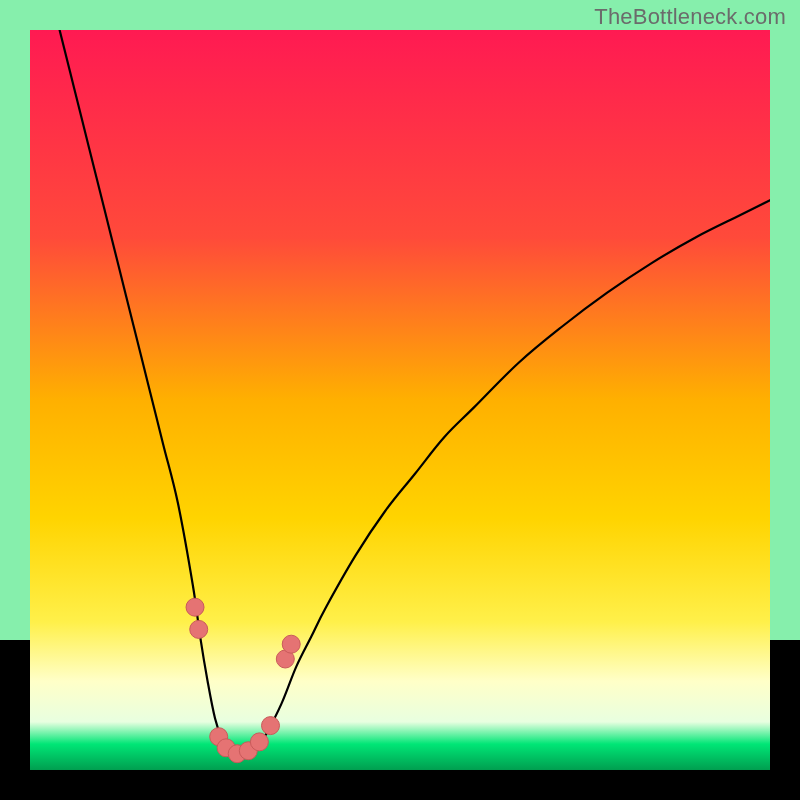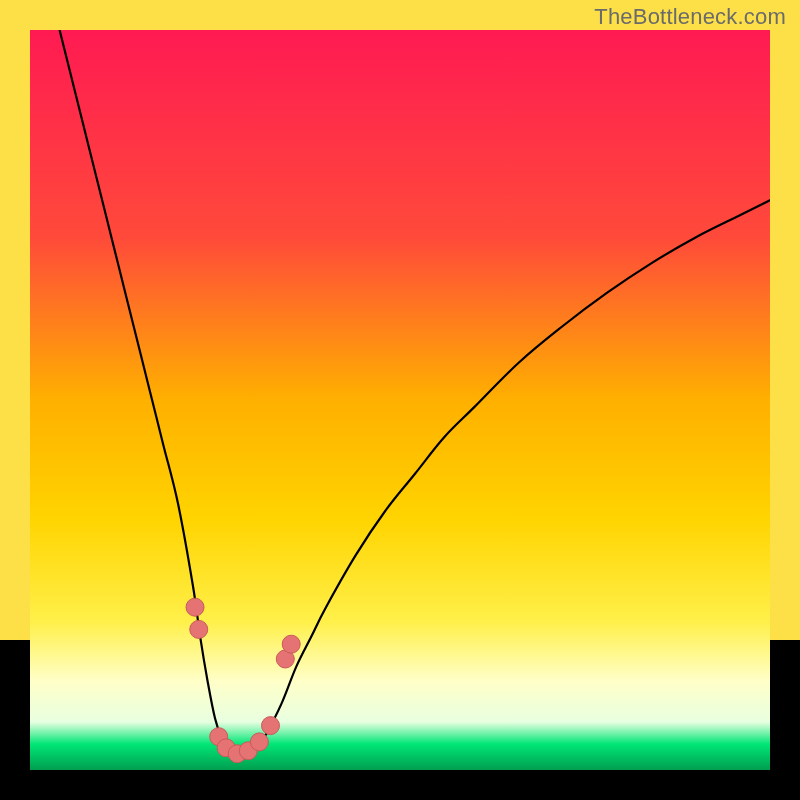--- a/index.html
+++ b/index.html
@@ -8,21 +8,21 @@
     width: 800px;
     height: 800px;
     background: #000;
     font-family: Arial, Helvetica, sans-serif;
     overflow: hidden;
   }
   .outer {
     position: relative;
     width: 800px;
     height: 640px;
-    background: #fde047;
+    background: #86efac;
   }
   .watermark {
     position: absolute;
     top: 4px;
     right: 14px;
     color: #6b6b6b;
     font-size: 22px;
     font-weight: 400;
     letter-spacing: 0.2px;
     user-select: none;

